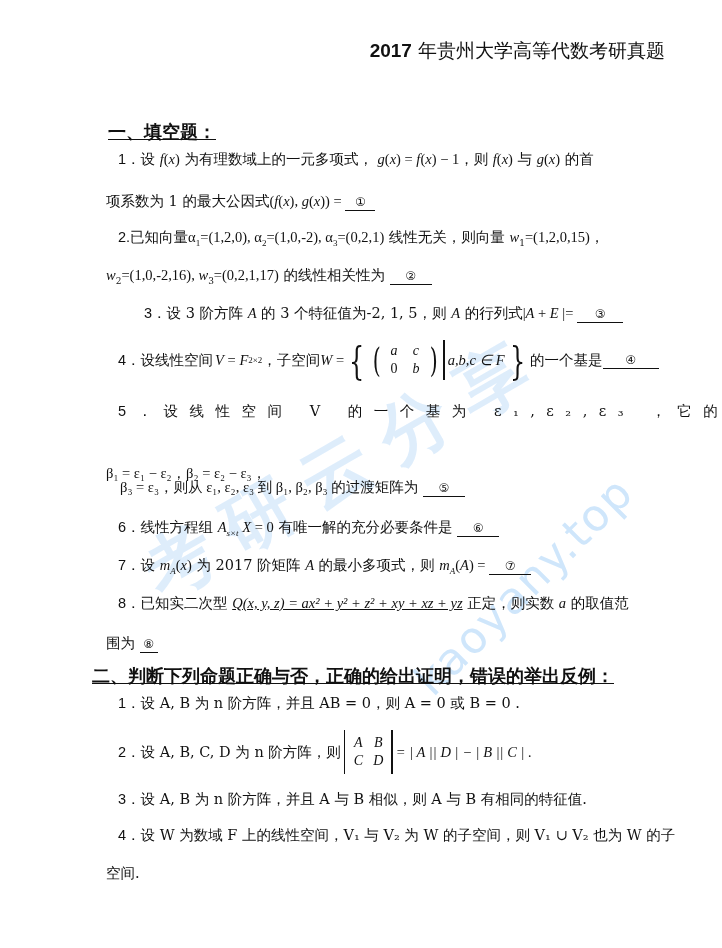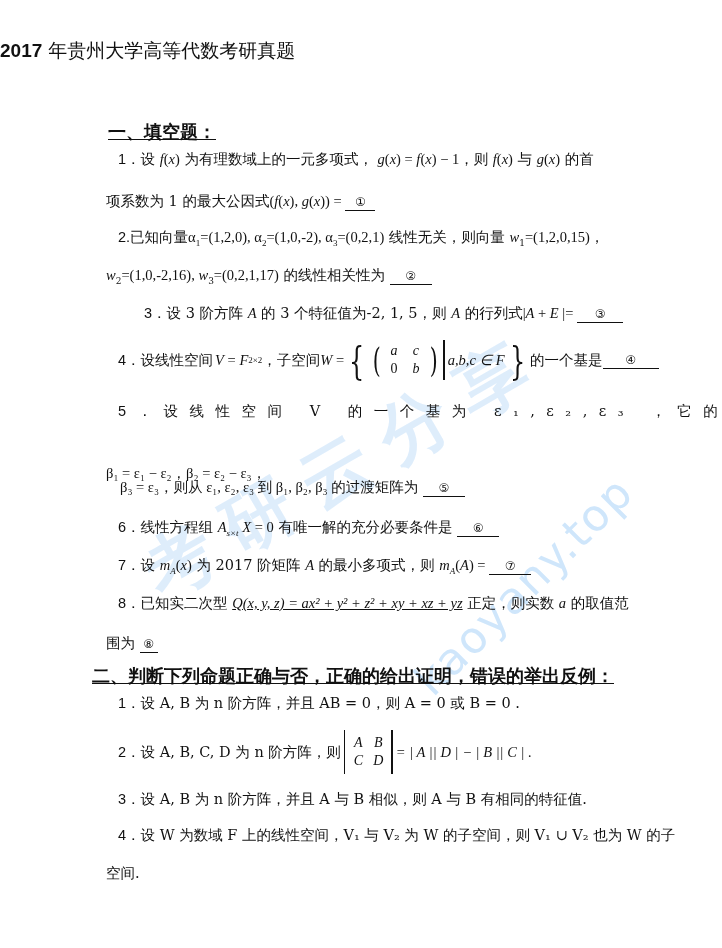--- a/index.html
+++ b/index.html
@@ -1,18 +1,18 @@
 <!DOCTYPE html>
 <html><head>
   <meta charset="utf-8">
   <style>
     html, body { margin: 0; padding: 0; background: #ffffff; }
     body { width: 722px; height: 948px; position: relative; overflow: hidden;
            font-family: "DejaVu Serif", "Liberation Serif", serif; color: #111; font-size: 14.5px; }
-    .title { position: absolute; top: 38px; left: 0; width: 665px; text-align: left;
+    .title { position: absolute; top: 38px; left: 0; width: 665px; text-align: right;
              font-size: 19px; font-family: "DejaVu Sans", "Liberation Sans", sans-serif; }
     .title b { font-weight: bold; font-family: "Liberation Sans", sans-serif; }
     .line { position: absolute; left: 0; white-space: nowrap; }
     .sec { font-family: "DejaVu Sans", "Liberation Sans", sans-serif; font-weight: bold; font-size: 18px; text-decoration: underline; }
     .num { font-family: "Liberation Sans", sans-serif; font-weight: normal; }
     i, .m { font-family: "Liberation Serif", serif; font-style: italic; }
     .r { font-family: "Liberation Serif", serif; font-style: normal; }
     sub, sup { font-size: 9px; }
     .blank { display: inline-block; border-bottom: 1.5px solid #111; text-align: center; line-height: 16px; }
     .circ { font-family: "DejaVu Sans", sans-serif; font-size: 12px; }

